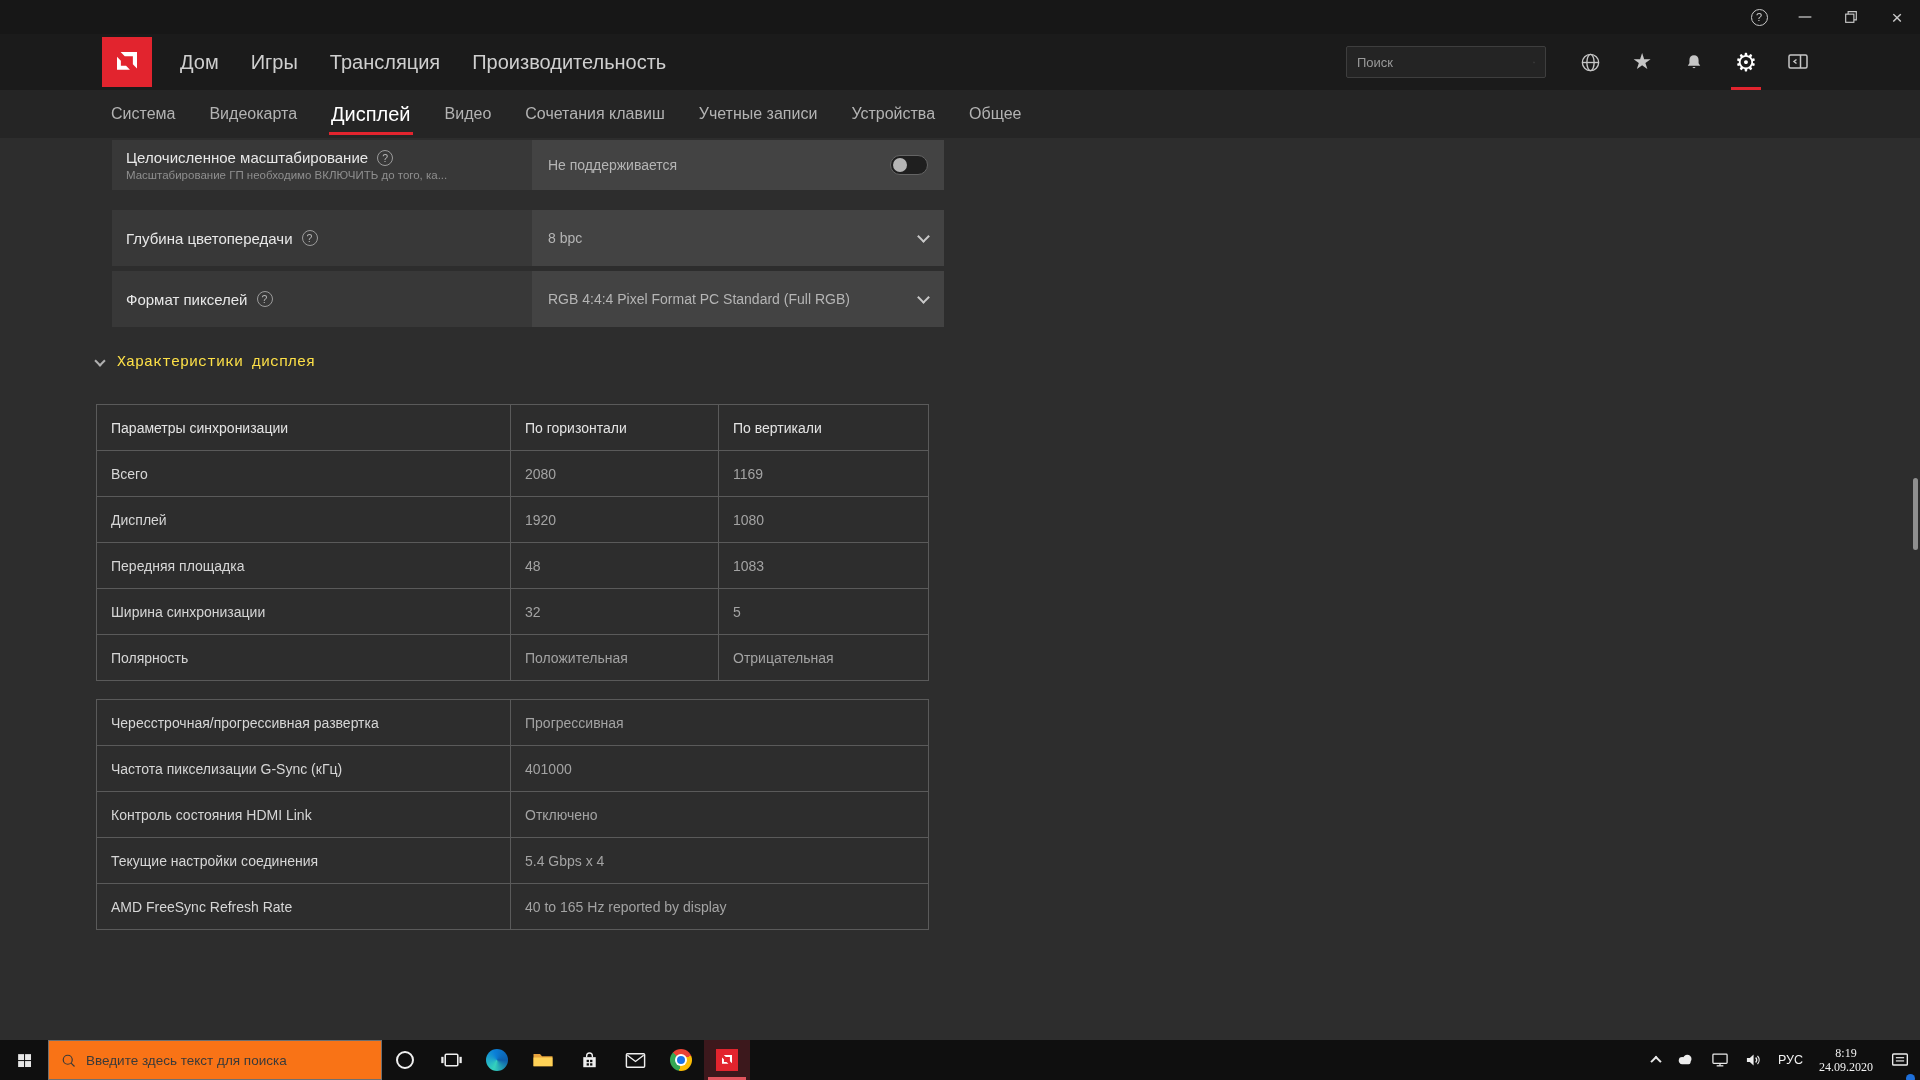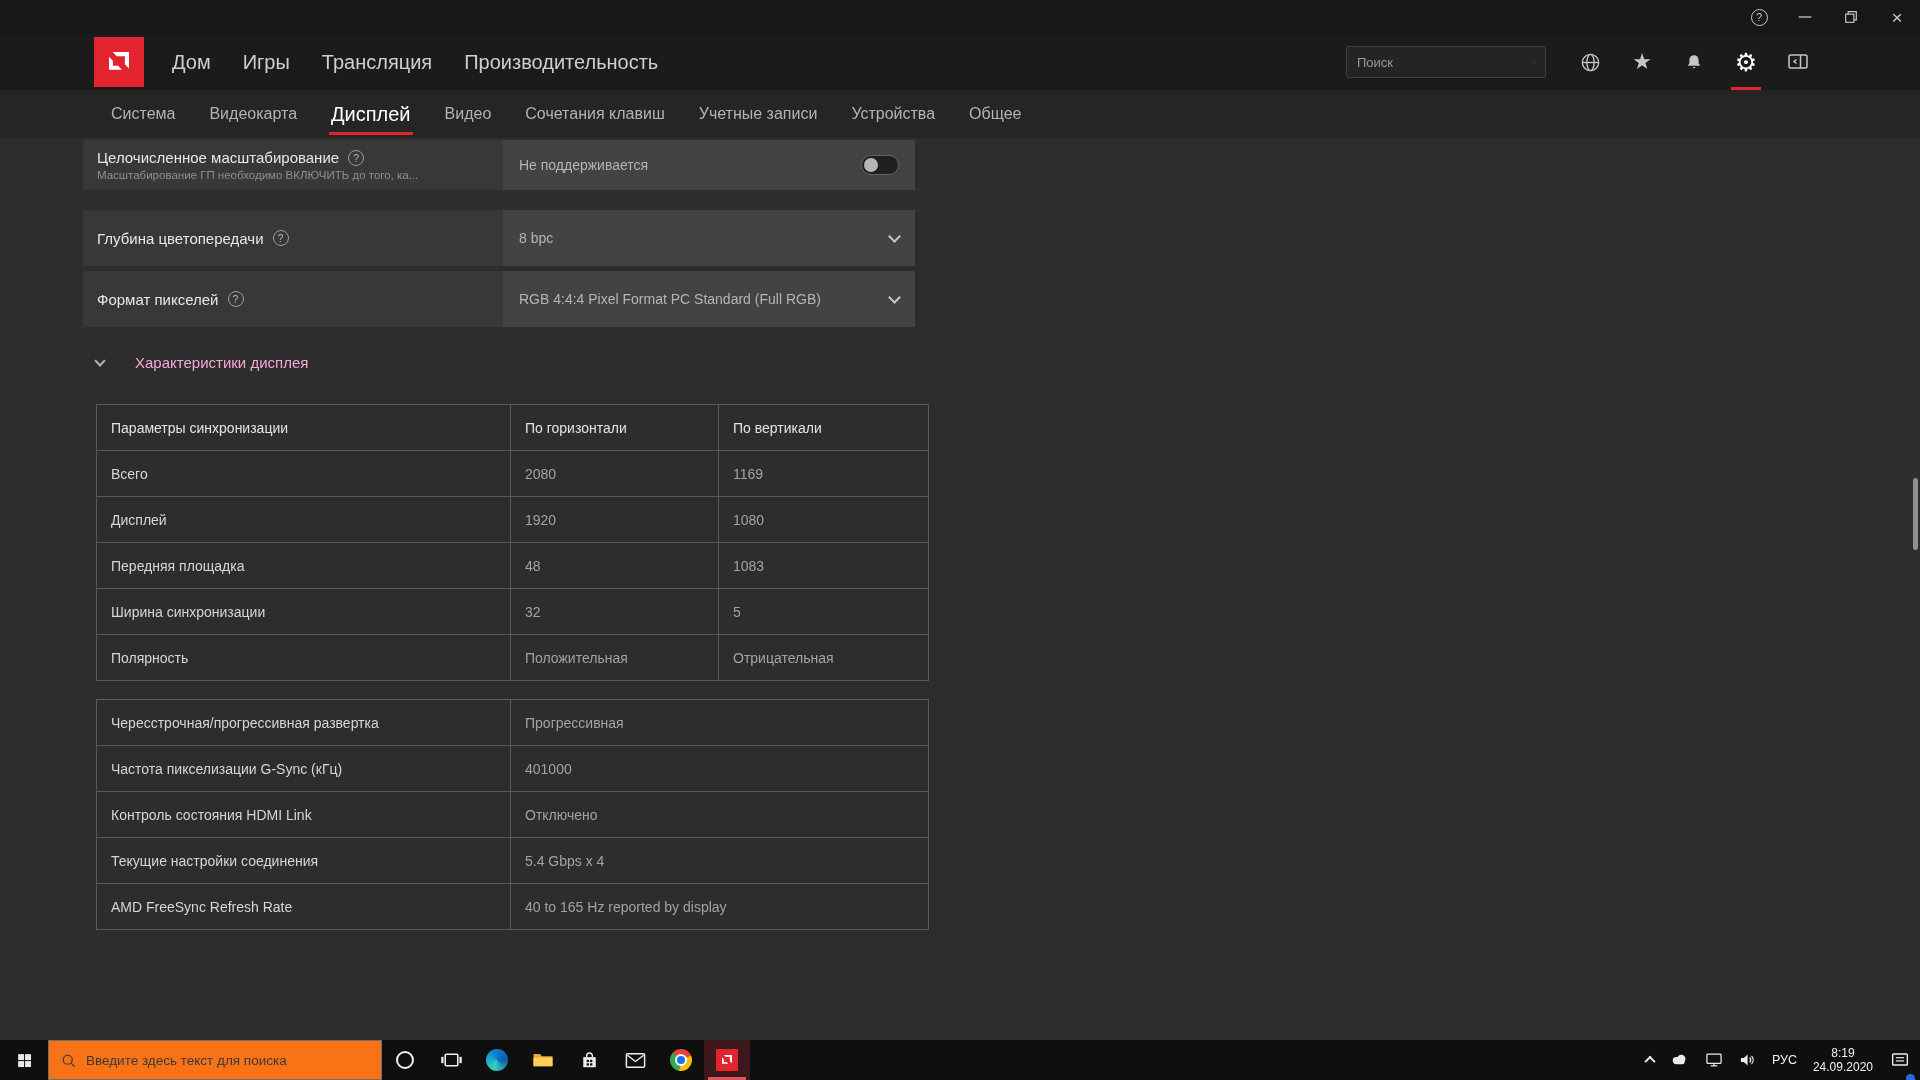--- a/index.html
+++ b/index.html
@@ -7,57 +7,57 @@
   html,body{width:1920px;height:1080px;overflow:hidden;}
   body{font-family:"Liberation Sans",sans-serif;background:#2d2d2d;position:relative;color:#ddd;}
 
   
   .titlebar{position:absolute;top:0;left:0;right:0;height:34px;background:#171717;display:flex;justify-content:flex-end;align-items:stretch;}
   .tb-btn{width:46px;display:flex;align-items:center;justify-content:center;color:#c9c9c9;}
   .help-circle{width:17px;height:17px;border:1.4px solid #c9c9c9;border-radius:50%;display:flex;align-items:center;justify-content:center;font-size:11px;color:#c9c9c9;}
   .close-glyph{font-size:19px;line-height:19px;}
 
   
-  .navbar{position:absolute;top:34px;left:0;right:0;height:56px;background:#1b1b1b;display:flex;align-items:center;}
+  .navbar{position:absolute;top:34px;left:0;right:0;height:56px;background:#1b1b1b;display:flex;align-items:center;padding-left:8px;}
   .amd-mark{background:var(--accent);display:flex;align-items:center;justify-content:center;}
   .logo{width:50px;height:50px;margin-left:94px;}
   .nav-items{display:flex;margin-left:12px;}
   .nav-item{padding:0 16px;font-size:20px;color:#cfcfcf;line-height:56px;white-space:nowrap;}
   .nav-right{margin-left:auto;display:flex;align-items:center;margin-right:96px;}
   .search-box{width:200px;height:32px;background:#242424;border:1px solid #3e3e3e;border-radius:2px;display:flex;align-items:center;padding:0 10px;margin-right:18px;color:#9a9a9a;}
   .search-box input{flex:1;background:transparent;border:0;outline:0;color:#ef4444;font-size:13px;font-family:inherit;}
   .search-box input::placeholder{color:#9a9a9a;}
   .icon-btn{width:52px;height:56px;display:flex;align-items:center;justify-content:center;position:relative;color:#c6c6c6;}
   .icon-btn .glyph{font-size:22px;line-height:22px;color:inherit;}
   .icon-btn.active{color:#fff;}
   .icon-btn.active::after{content:"";position:absolute;bottom:0;left:11px;right:11px;height:3px;background:var(--accent);}
 
   
   .tabstrip{position:absolute;top:90px;left:0;right:0;height:48px;background:#252525;display:flex;align-items:center;padding-left:94px;}
   .tab{padding:0 17px;font-size:16px;color:#b3b3b3;position:relative;line-height:48px;white-space:nowrap;}
   .tab.active{font-size:20px;color:#fff;}
   .tab.active::after{content:"";position:absolute;left:15px;right:15px;bottom:3px;height:3px;background:var(--accent);}
 
   
-  .setting-row{position:absolute;left:83px;width:832px;display:flex;}
+  .setting-row{position:absolute;left:112px;width:832px;display:flex;}
   #row-scaling{top:140px;height:50px;}
   #row-depth{top:210px;height:56px;}
   #row-format{top:271px;height:56px;}
   .row-label{width:420px;background:#383838;display:flex;flex-direction:column;justify-content:center;padding:0 14px;}
   .row-value{flex:1;background:#434343;display:flex;align-items:center;padding:0 16px;color:#b5b5b5;font-size:14px;}
   .label-line{display:flex;align-items:center;gap:9px;color:#e8e8e8;font-size:15px;}
   .sub-label{color:#8f8f8f;font-size:11.5px;margin-top:3px;max-width:384px;white-space:nowrap;overflow:hidden;}
   .q-icon{width:16px;height:16px;border:1px solid #9b9b9b;border-radius:50%;color:#b5b5b5;font-size:10.5px;display:flex;align-items:center;justify-content:center;flex:none;}
   .chev-down{width:9px;height:9px;border-right:2px solid #c9c9c9;border-bottom:2px solid #c9c9c9;transform:rotate(45deg);margin-top:-4px;}
   .row-value .chev-down{margin-left:auto;}
   .toggle{margin-left:auto;width:38px;height:20px;border-radius:10px;background:#1f1f1f;border:1px solid #646464;position:relative;}
   .toggle .knob{position:absolute;left:2px;top:2px;width:14px;height:14px;border-radius:50%;background:#b5b5b5;}
 
   
-  .section-head{position:absolute;left:96px;top:348px;height:28px;display:flex;align-items:center;gap:31px;color:#f9a8d4;font-size:15px;}
+  .section-head{position:absolute;left:96px;top:348px;height:28px;display:flex;align-items:center;gap:13px;color:#fde047;font-size:15px;font-family:Liberation Mono, monospace;}
   .section-head .chev-down{width:8px;height:8px;border-color:#b0b0b0;margin-top:-3px;}
 
   
   .data-table{position:absolute;left:96px;width:832px;border-collapse:collapse;table-layout:fixed;}
   #sync-table{top:404px;border-radius:19px;}
   #info-table{top:699px;}
   .data-table th,.data-table td{border:1px solid #5a5a5a;height:46px;padding:0 14px;font-size:14px;text-align:left;font-weight:normal;vertical-align:middle;}
   .data-table th{color:#e4e4e4;}
   .data-table td.lab{color:#d6d6d6;}
   .data-table td.val{color:#a3a3a3;}
@@ -76,21 +76,21 @@
   .cortana-icon{width:18px;height:18px;border-radius:50%;border:2px solid #f0f0f0;}
   .edge-icon{width:22px;height:22px;border-radius:50%;background:conic-gradient(from 200deg,#35d2bc,#0a7fd8 40%,#0d5eab 70%,#35d2bc);}
   .chrome-icon{width:22px;height:22px;border-radius:50%;background:conic-gradient(from -45deg,#ea4335 0 110deg,#fbbc05 0 235deg,#34a853 0 360deg);position:relative;}
   .chrome-icon::before{content:"";position:absolute;inset:5px;background:#fff;border-radius:50%;}
   .chrome-icon::after{content:"";position:absolute;inset:7px;background:#1a73e8;border-radius:50%;}
   .amd-task{width:22px;height:22px;}
   .tray{margin-left:auto;display:flex;align-items:center;padding-right:2px;color:#ececec;}
   .tray-item{height:56px;display:flex;align-items:center;justify-content:center;padding:0 7px;position:relative;}
   .chev-up{width:8px;height:8px;border-left:2px solid #e8e8e8;border-top:2px solid #e8e8e8;transform:rotate(45deg) translate(1px,1px);}
   .tray-lang{font-size:12.5px;color:#f2f2f2;}
-  .tray-clock{display:flex;flex-direction:column;align-items:center;justify-content:center;font-size:12px;line-height:14px;color:#f2f2f2;padding:0 9px;}
+  .tray-clock{display:flex;flex-direction:column;align-items:center;justify-content:center;font-size:12px;line-height:14px;color:#f2f2f2;padding:0 9px;font-family:Liberation Serif, serif;}
   .badge{position:absolute;right:3px;bottom:5px;width:9px;height:9px;border-radius:50%;background:#1e6fd9;}
 </style>
 </head>
 <body>
 
 <svg width="0" height="0" style="position:absolute" aria-hidden="true">
   <defs>
     <symbol id="i-amd-arrow" viewBox="0 0 24 24">
       <path d="M7.2 4.5 H19.5 V16.8 L16.4 13.7 V7.6 H10.3 Z" fill="#fff"></path>
       <path d="M4.5 8.1 L7.4 11 V14.9 H11.3 L14.2 17.8 H4.5 Z" fill="#fff"></path>

